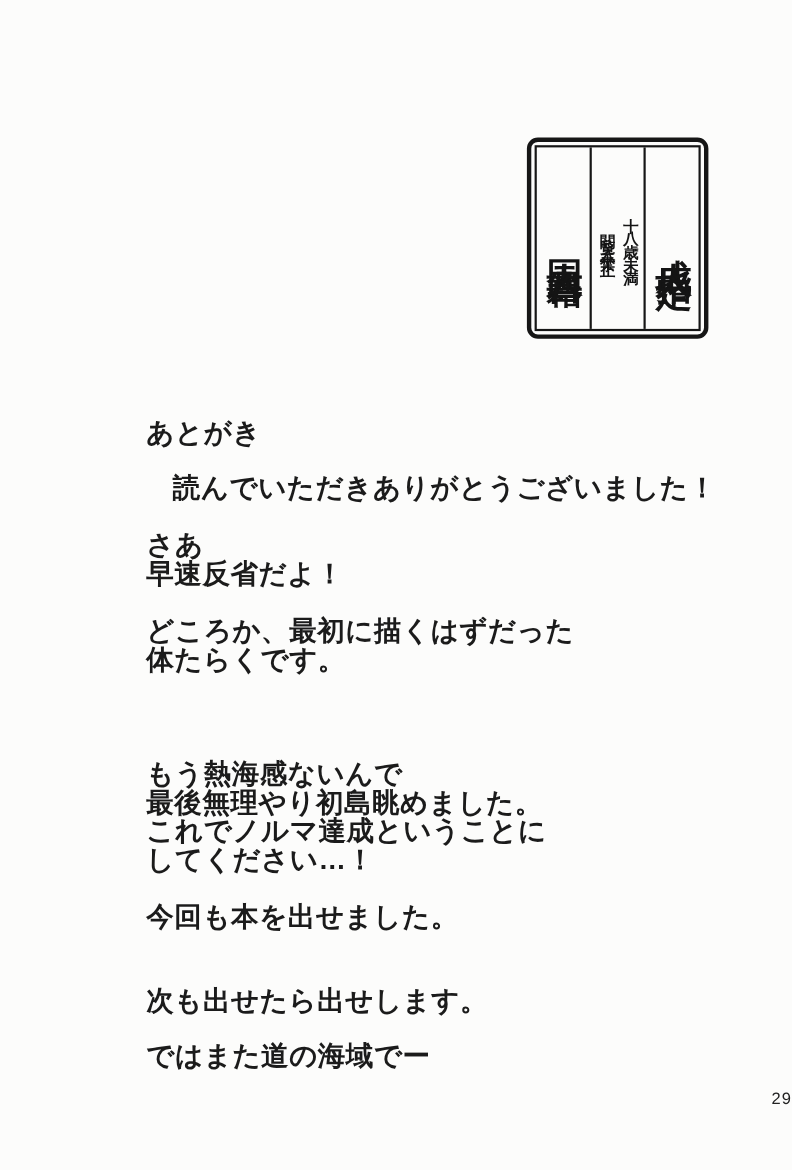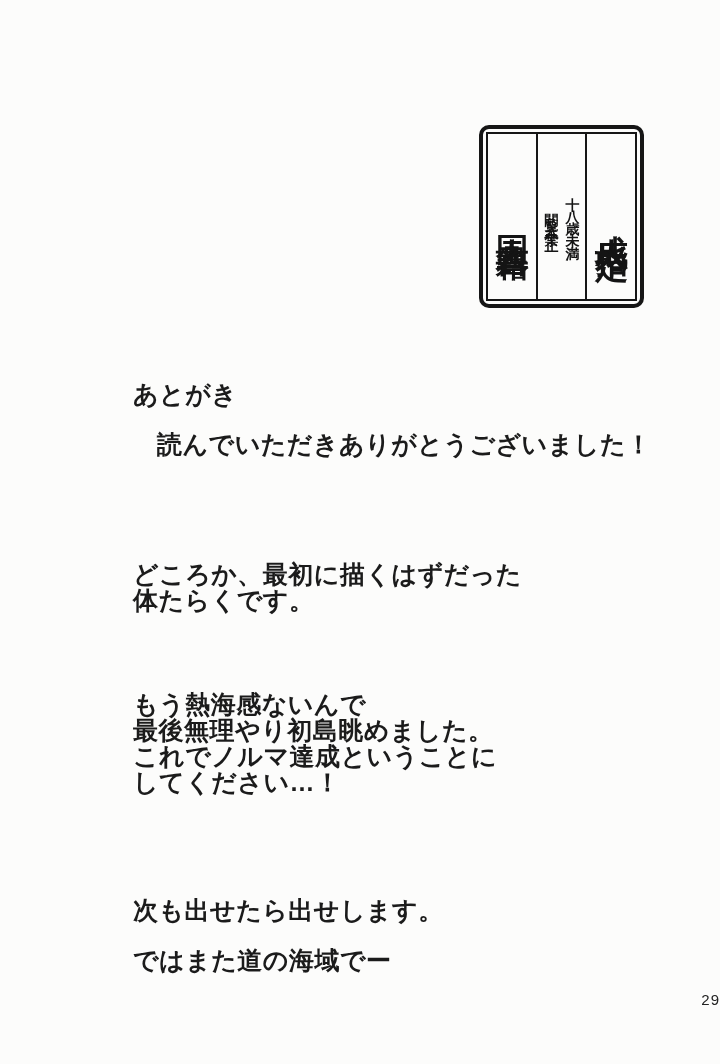--- a/index.html
+++ b/index.html
@@ -131,34 +131,39 @@
   </div>
 
   <div class="para p0">
     <div>あとがき</div>
   </div>
 
   <div class="para p1">
     <div>読んでいただきありがとうございました！</div>
   </div>
 
+  <div class="para p2">
+    <div>さあ</div>
+    <div>早速反省だよ！</div>
+  </div>
 
   <div class="para p3">
     <div>どころか、最初に描くはずだった</div>
     <div>体たらくです。</div>
   </div>
 
   <div class="para p4">
     <div>もう熱海感ないんで</div>
     <div>最後無理やり初島眺めました。</div>
     <div>これでノルマ達成ということに</div>
     <div>してください…！</div>
   </div>
 
   <div class="para p5">
+    <div>今回も本を出せました。</div>
   </div>
 
   <div class="para p6">
     <div>次も出せたら出せします。</div>
   </div>
 
   <div class="para p7">
     <div>ではまた道の海域でー</div>
   </div>
 

